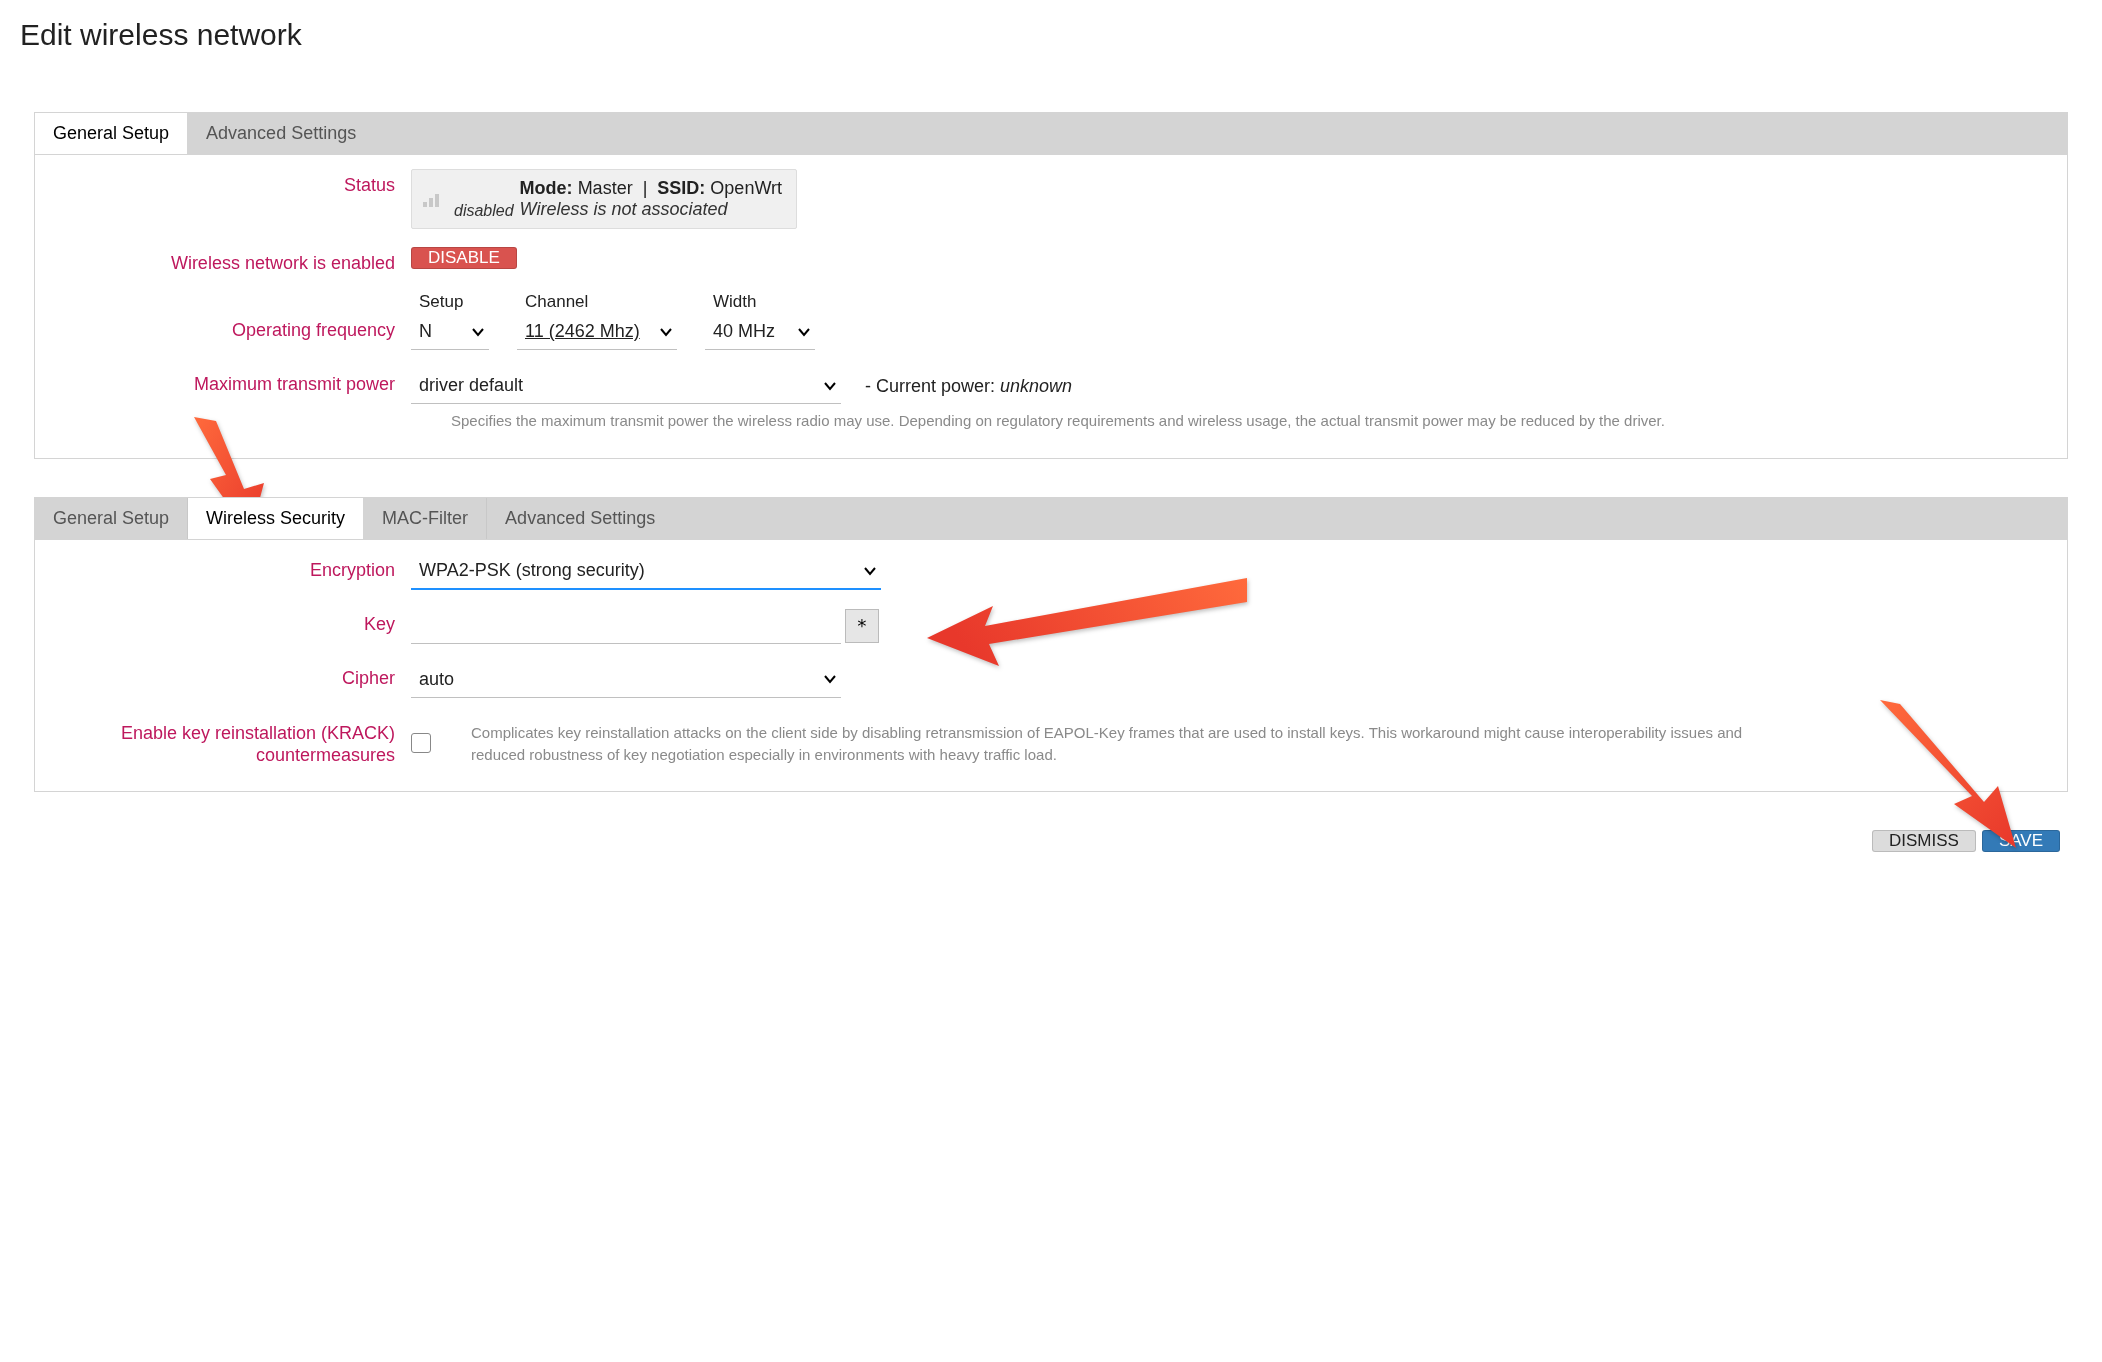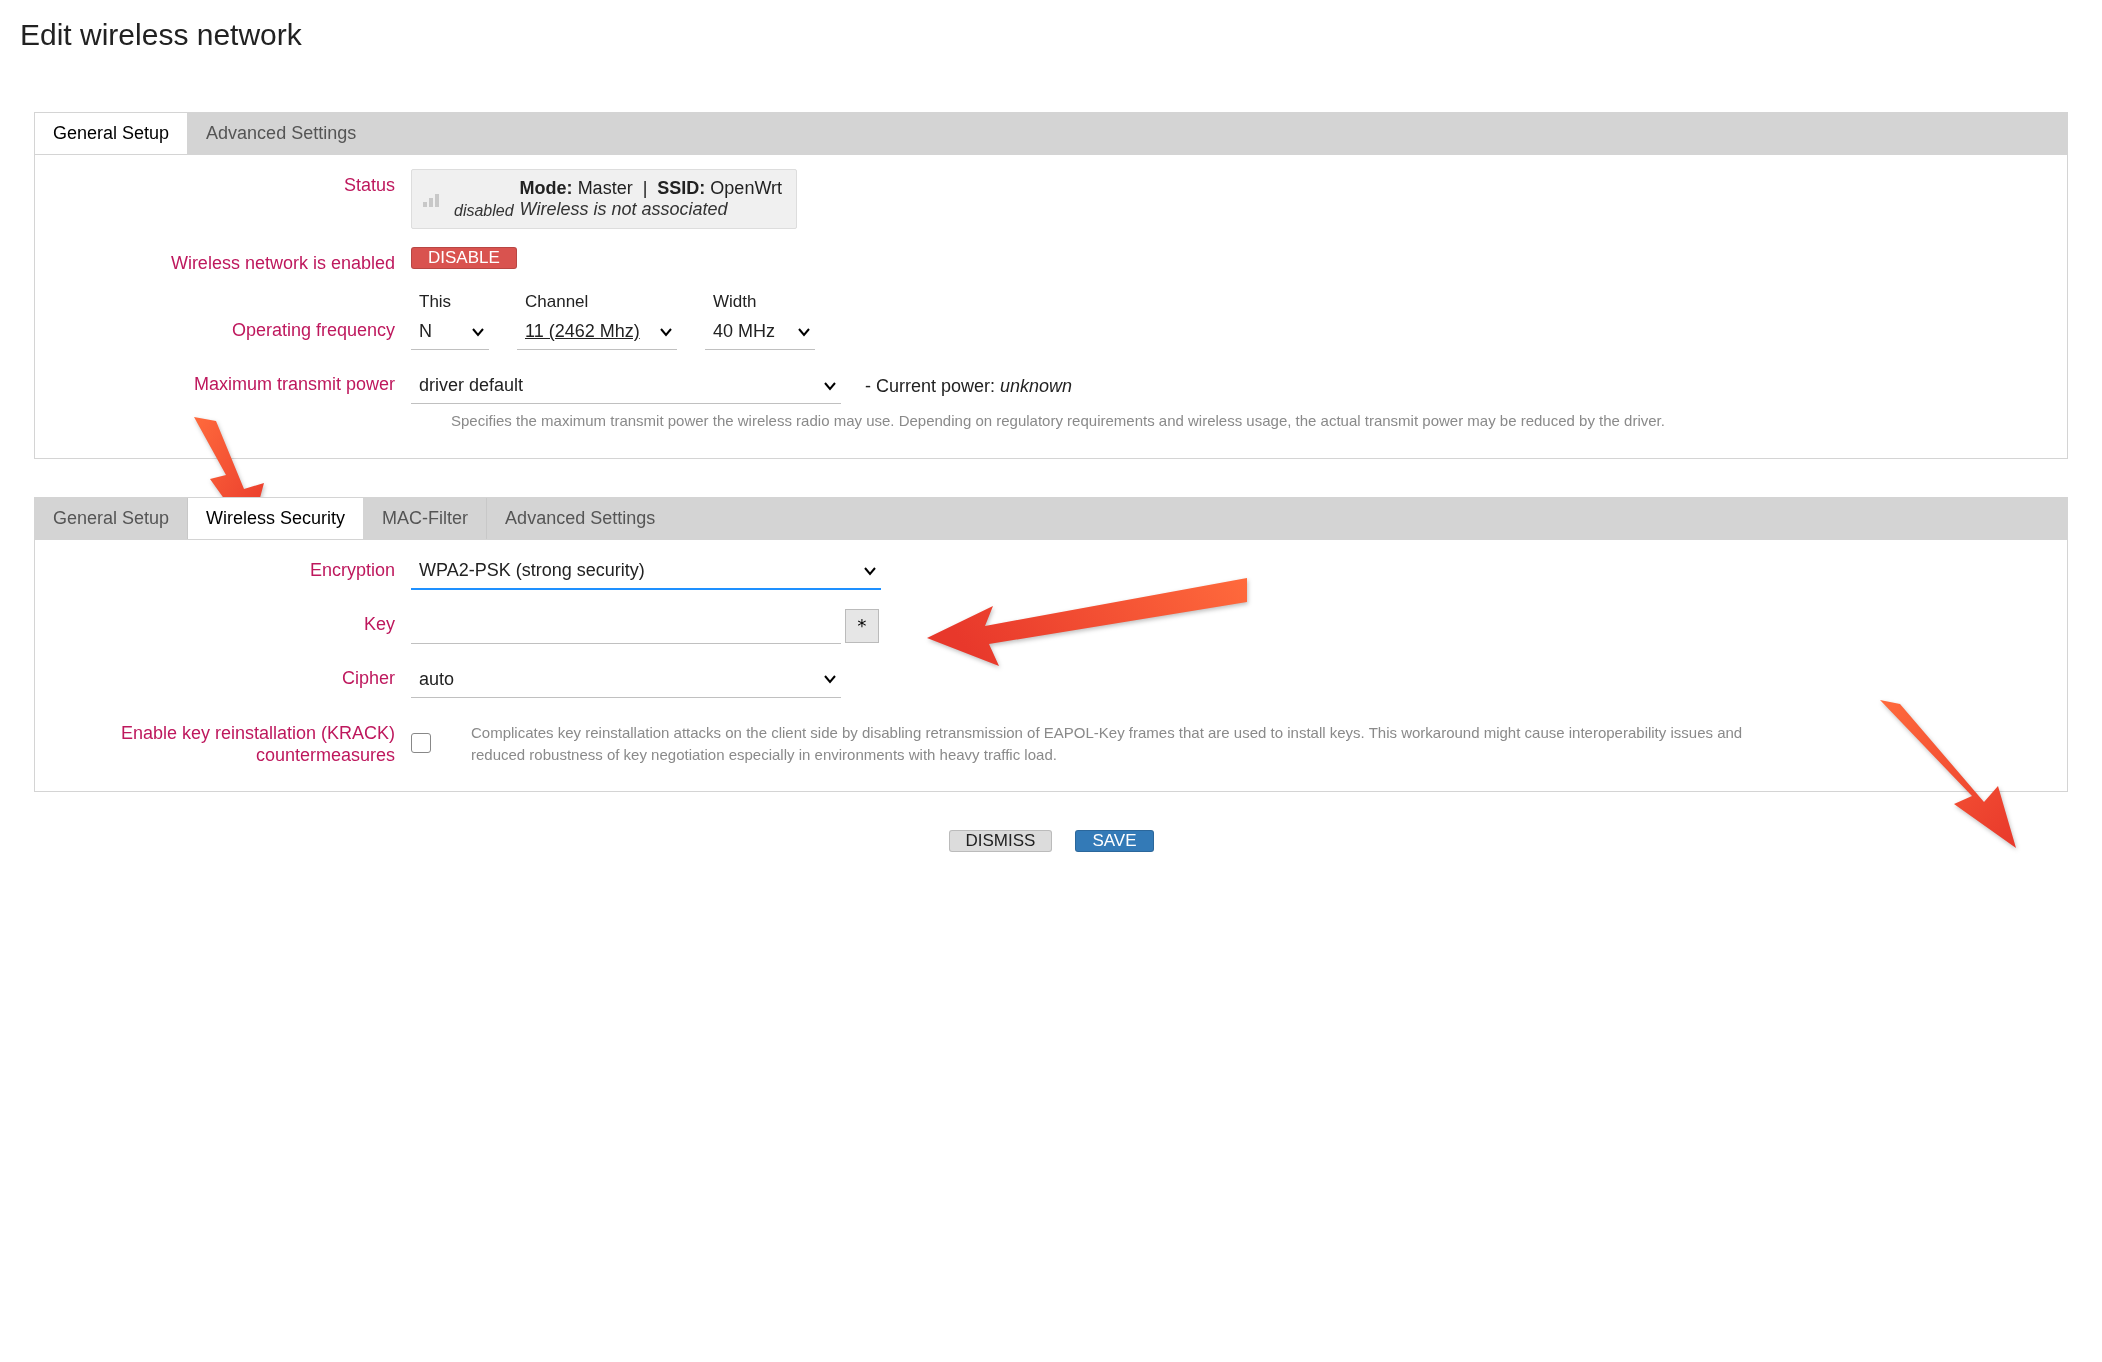--- a/index.html
+++ b/index.html
@@ -66,21 +66,21 @@
 .text-input{
   border:none;border-bottom:1px solid var(--field-border);height:36px;
   padding:0 8px;font-size:17px;outline:none;background:transparent;min-width:420px;
 }
 .reveal-btn{
   width:34px;height:34px;border:1px solid #bbb;background:#e6e6e6;
   display:inline-flex;align-items:center;justify-content:center;
   font-family:monospace;font-size:18px;cursor:pointer;margin-left:4px;
 }
 .checkbox{width:20px;height:20px;border:1px solid #888;border-radius:3px;background:#fff;cursor:pointer;margin-top:4px;}
-.footer{display:flex;justify-content:center;gap:23px;padding:0 26px;}
+.footer{display:flex;justify-content:flex-end;gap:6px;padding:0 26px;}
 
 .arrow{position:absolute;pointer-events:none;}
 .arrow svg{display:block;filter:drop-shadow(1px 2px 2px rgba(0,0,0,.25));}
 </style>
 </head>
 <body>
 
 <h1 class="page-title">Edit wireless network</h1>
 
 <div class="panel">
@@ -123,21 +123,21 @@
       <div class="val">
         <button class="btn red">DISABLE</button>
       </div>
     </div>
 
     <div class="row">
       <div class="lab" style="padding-top:28px;">Operating frequency</div>
       <div class="val">
         <div class="triple">
           <div class="col">
-            <span class="col-lab">This</span>
+            <span class="col-lab">Setup</span>
             <div class="select-wrap" style="min-width:78px;">
               <span class="sel-val">N</span>
               <span class="chev">
                   <svg width="14" height="14" viewBox="0 0 14 14">
                     <path d="M2 4l5 6 5-6" fill="none" stroke="#000" stroke-width="2"></path>
                   </svg>
                 </span>
             </div>
           </div>
           <div class="col">

